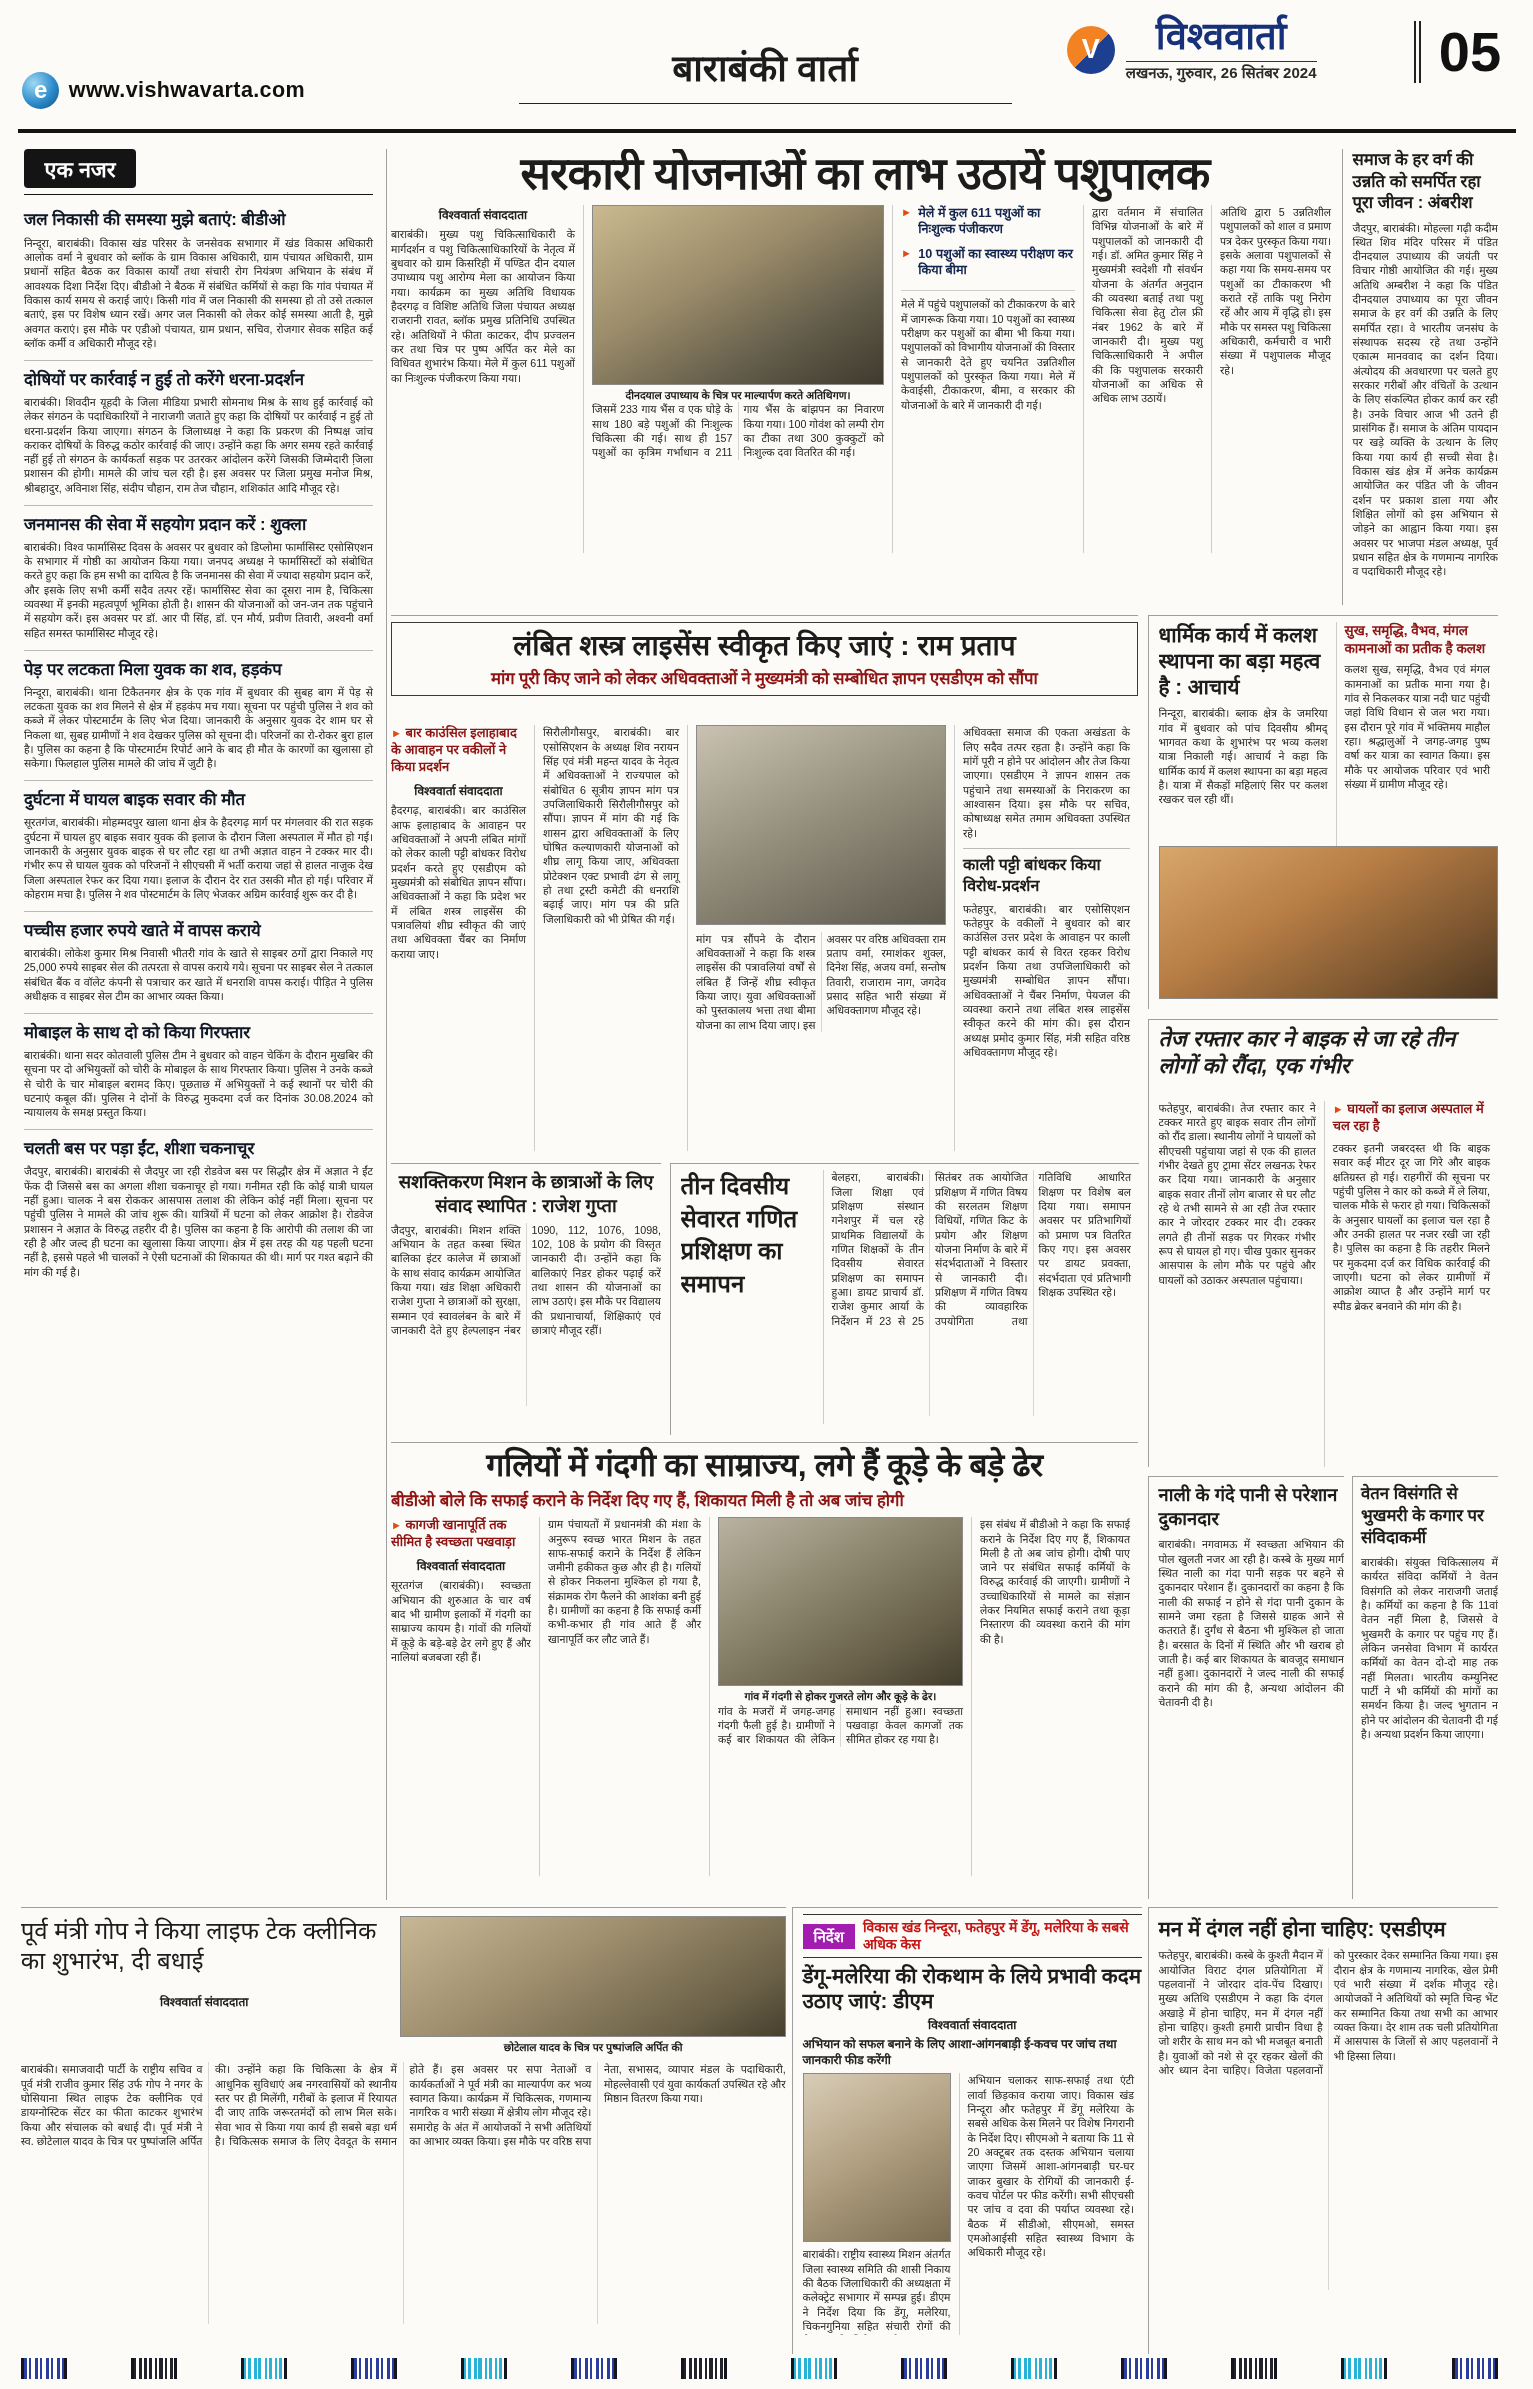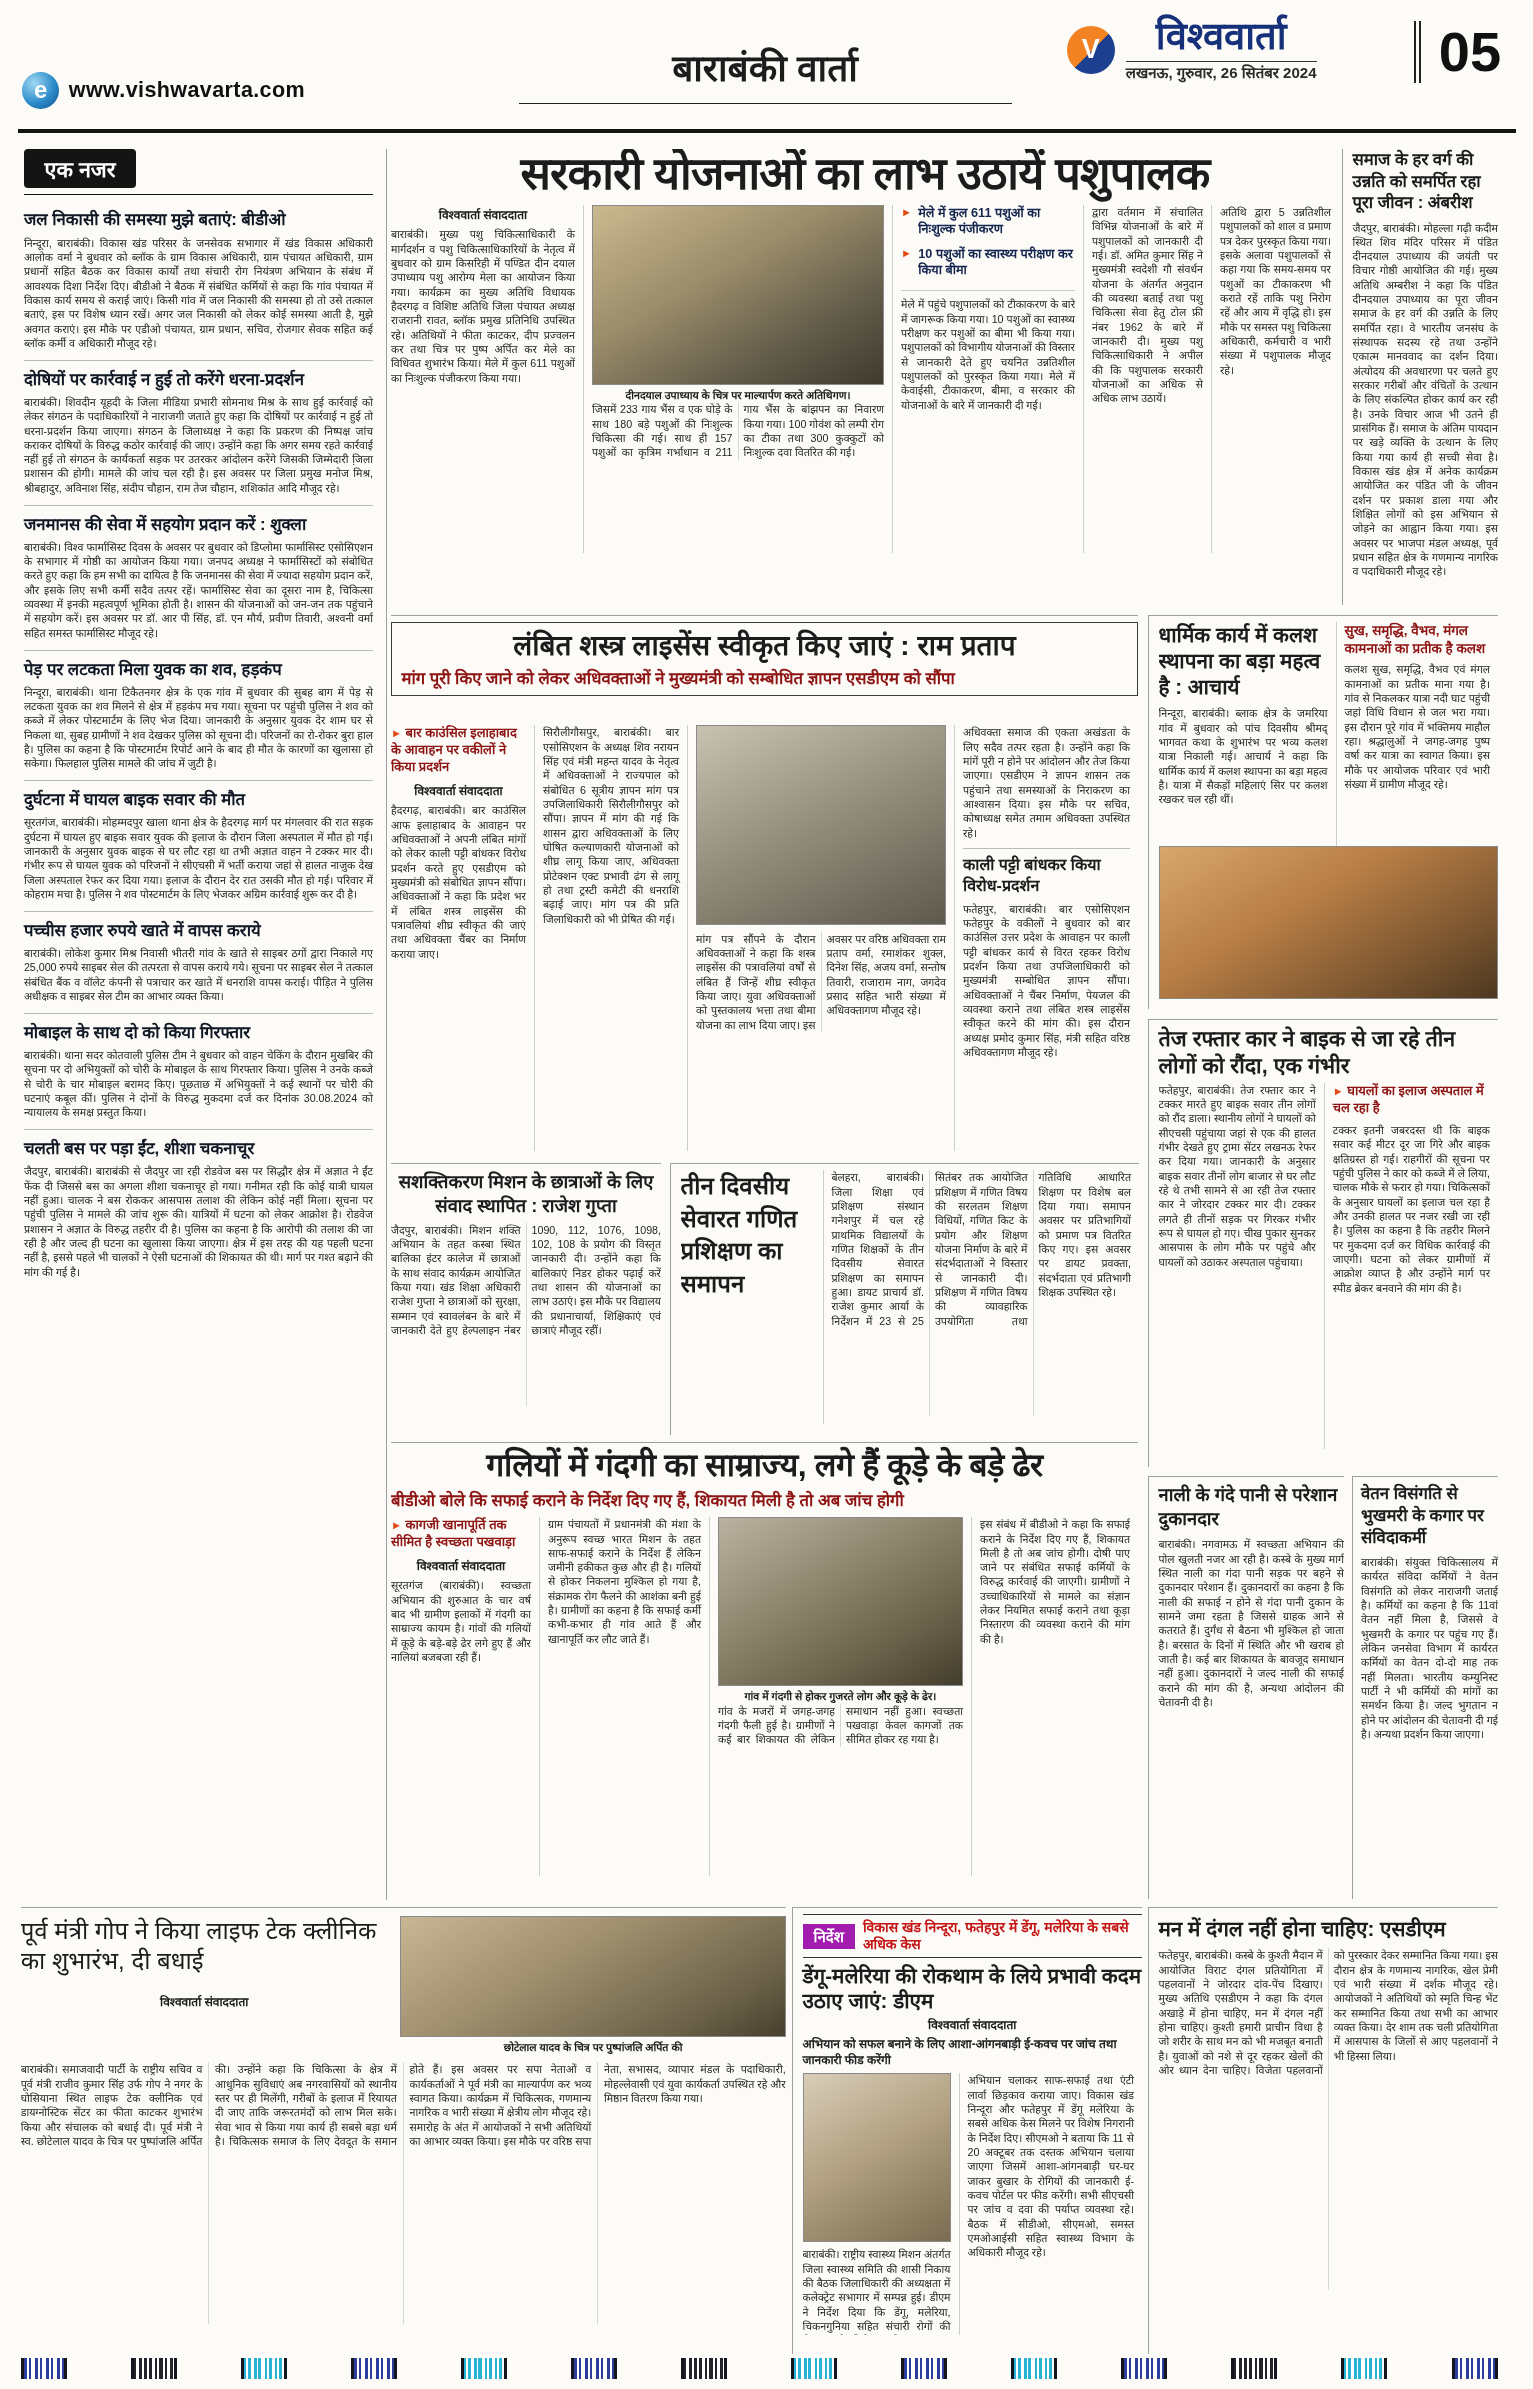--- a/index.html
+++ b/index.html
@@ -63,41 +63,41 @@
   .bullet { display:flex; gap:6.4px; font-size:12.7px; font-weight:700; color:#14264f; line-height:1.3; margin-bottom:8px; }
 
   
   .samaj-region { left:1342px; top:149px; width:156px; height:456px; padding-left:9.5px; border-left:0.8px solid #9f9f9f; }
   .samaj-region h2 { font-size:16.7px; font-weight:700; line-height:1.3; margin-bottom:6.4px; }
 
   
   .shastra-region { left:391px; top:615px; width:747px; height:536px; border-top:0.8px solid #9f9f9f; padding-top:6.4px; }
   .shastra-headbox { border:1.6px solid #3a3a3a; padding:6.4px 9.5px; margin-bottom:6.4px; }
   .shastra-headbox h2 { font-size:28px; font-weight:700; text-align:center; line-height:1.12; }
-  .shastra-headbox .subhead { font-size:16.7px; text-align:left; margin-top:4.8px; }
+  .shastra-headbox .subhead { font-size:16.7px; text-align:center; margin-top:4.8px;font-family:Liberation Serif, serif; }
   .shastra-cols { height:429px; overflow:hidden;margin-top:29px; }
   .s-colA { flex:0 0 143px; }
   .s-colB { flex:0 0 153px; }
   .s-photo-col { flex:0 0 267px; }
   .shastra-photo { width:100%; height:200px; background:linear-gradient(155deg,#c9c2b2 0%, #97917f 45%, #5d594c 100%); margin-bottom:6.4px; }
   .s-colD { flex:1; }
   .substory-head { font-size:16px; font-weight:700; line-height:1.3; margin:8px 0 4.8px; border-top:0.8px solid #bbb; padding-top:6.4px; }
 
   
   .dharmik-region { left:1148px; top:615px; width:350px; height:394px; border-left:0.8px solid #9f9f9f; border-top:0.8px solid #9f9f9f; padding:6.4px 0 0 9.5px; }
   .dh-top { height:224px; overflow:hidden; }
   .dh-left { flex:0 0 177px; }
   .dh-left h2 { font-size:20.7px; font-weight:700; line-height:1.25; margin-bottom:6.4px; }
   .dh-right { flex:1; }
   .dh-right .subhead { font-size:13.5px; margin-bottom:4.8px; line-height:1.3; }
   .dharmik-photo { width:100%; height:153px; background:linear-gradient(150deg,#d8a76a 0%, #b77d45 40%, #7c5630 75%, #4e3820 100%); }
 
   
   .tez-region { left:1148px; top:1019px; width:350px; height:448px; border-left:0.8px solid #9f9f9f; border-top:0.8px solid #9f9f9f; padding:6.4px 0 0 9.5px; }
-  .tez-region h2 { font-size:21.5px; font-weight:700; line-height:1.22; margin-bottom:4px; }
+  .tez-region h2 { font-size:21.5px; font-weight:700; line-height:1.22; margin-bottom:22px;font-style:italic; }
   .tez-cols { height:366px; overflow:hidden; }
   .tez-cols > div { flex:1; }
 
   
   .sashakti-region { left:391px; top:1163px; width:270px; height:272px; border-top:0.8px solid #9f9f9f; padding-top:6.4px; }
   .sashakti-region h2 { font-size:18.3px; font-weight:700; line-height:1.3; text-align:center; margin-bottom:4.8px; }
   .sashakti-body { column-count:2; column-gap:11px; column-rule:0.8px solid #d6d6d6; height:183px; }
 
   
   .teen-region { left:670px; top:1163px; width:469px; height:272px; border-top:0.8px solid #9f9f9f; border-left:0.8px solid #9f9f9f; padding:6.4px 0 0 9.5px; }

